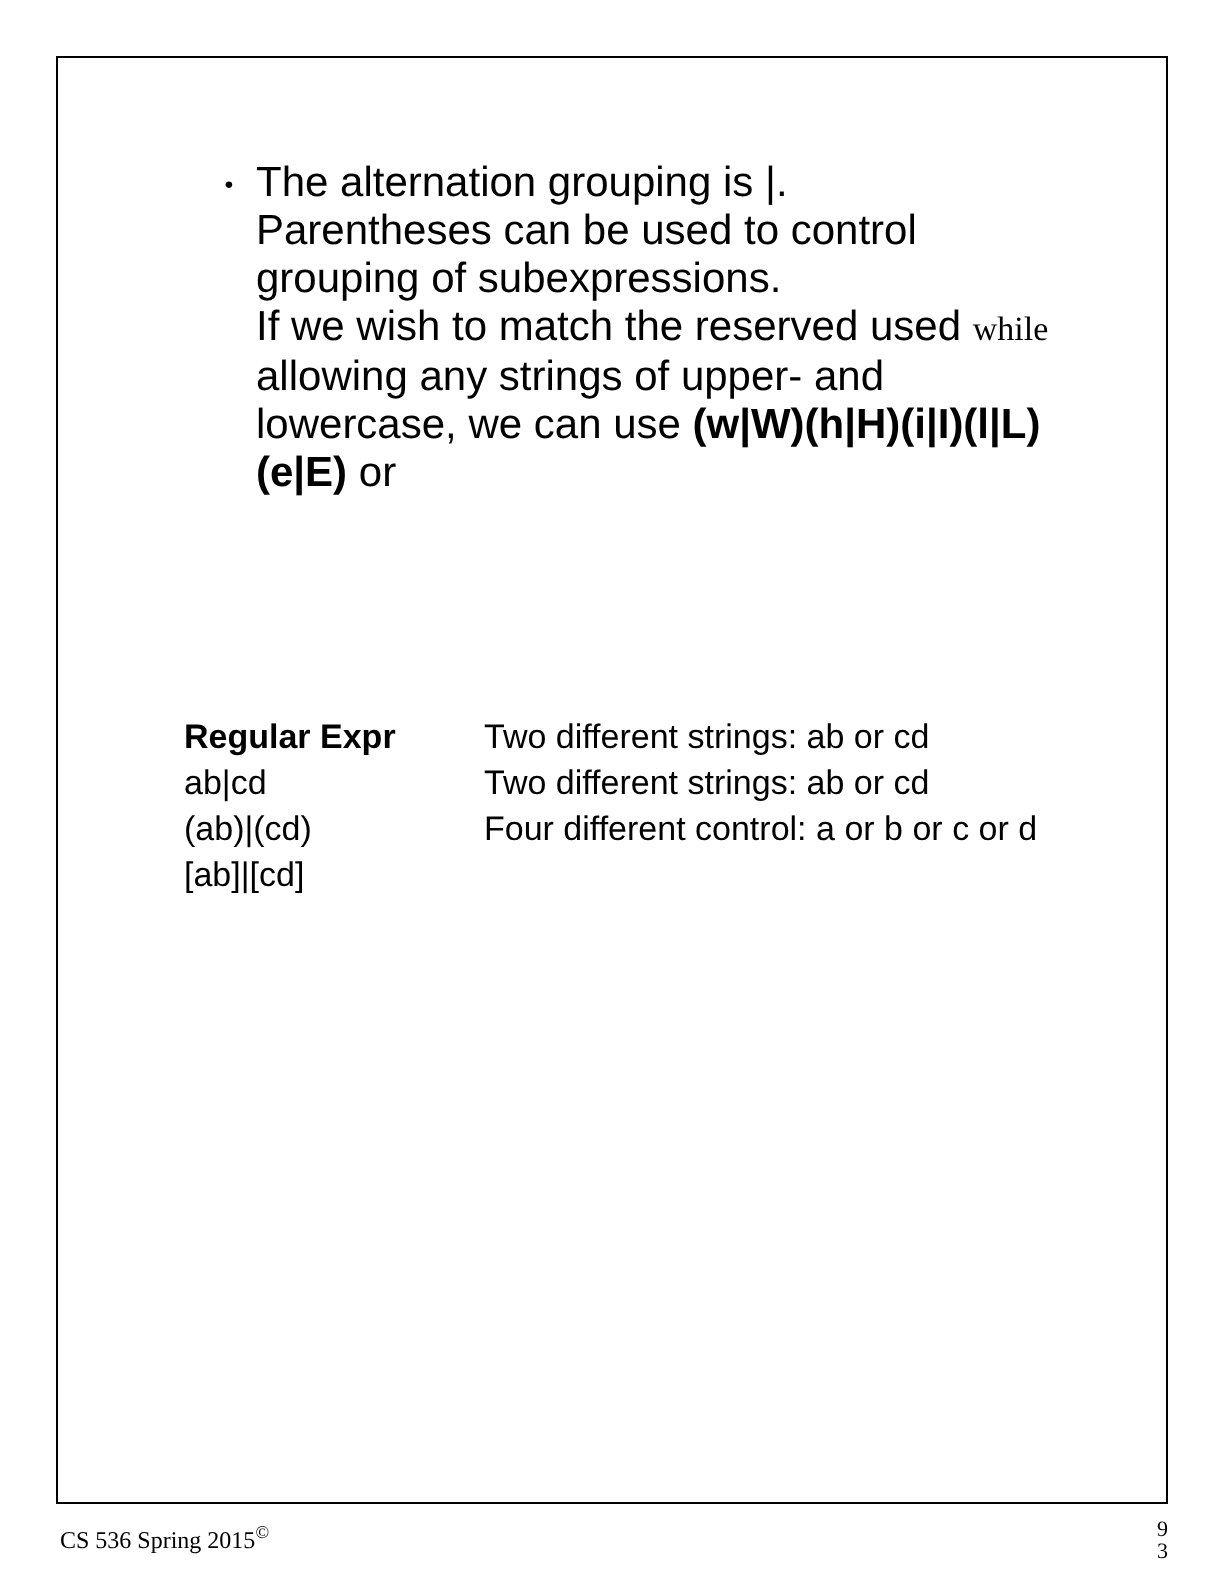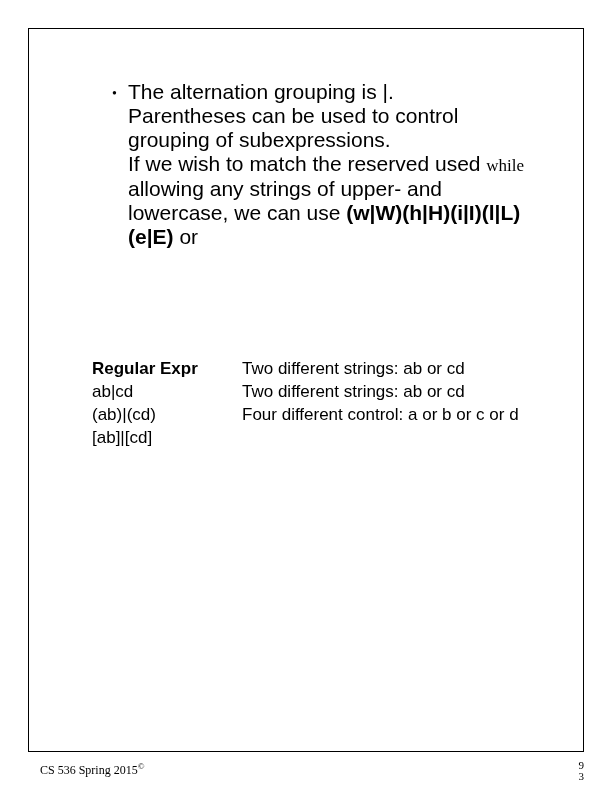--- a/index.html
+++ b/index.html
@@ -56,21 +56,20 @@
   .col1 { width: 150px; }
   .col2 { flex: 1; }
   .thead { font-weight: bold; }
   .tcell-bold { font-weight: normal; }
   .footer-left {
     position: absolute;
     bottom: 14px;
     left: 30px;
     font-family: 'Times New Roman', serif;
     font-size: 12px;
-    margin-left: 10px;
   }
   .copyright {
     font-size: 9px;
     vertical-align: super;
   }
   .footer-right {
     position: absolute;
     bottom: 10px;
     right: 28px;
     font-family: 'Times New Roman', serif;

